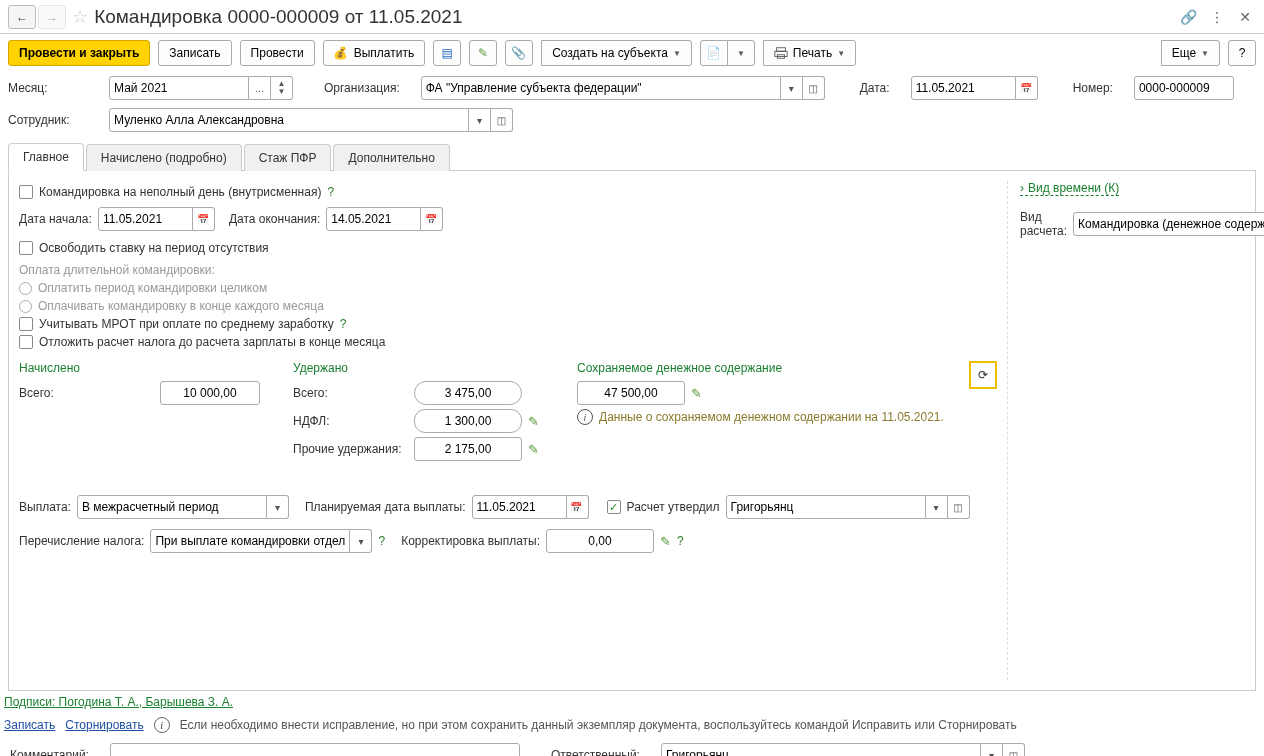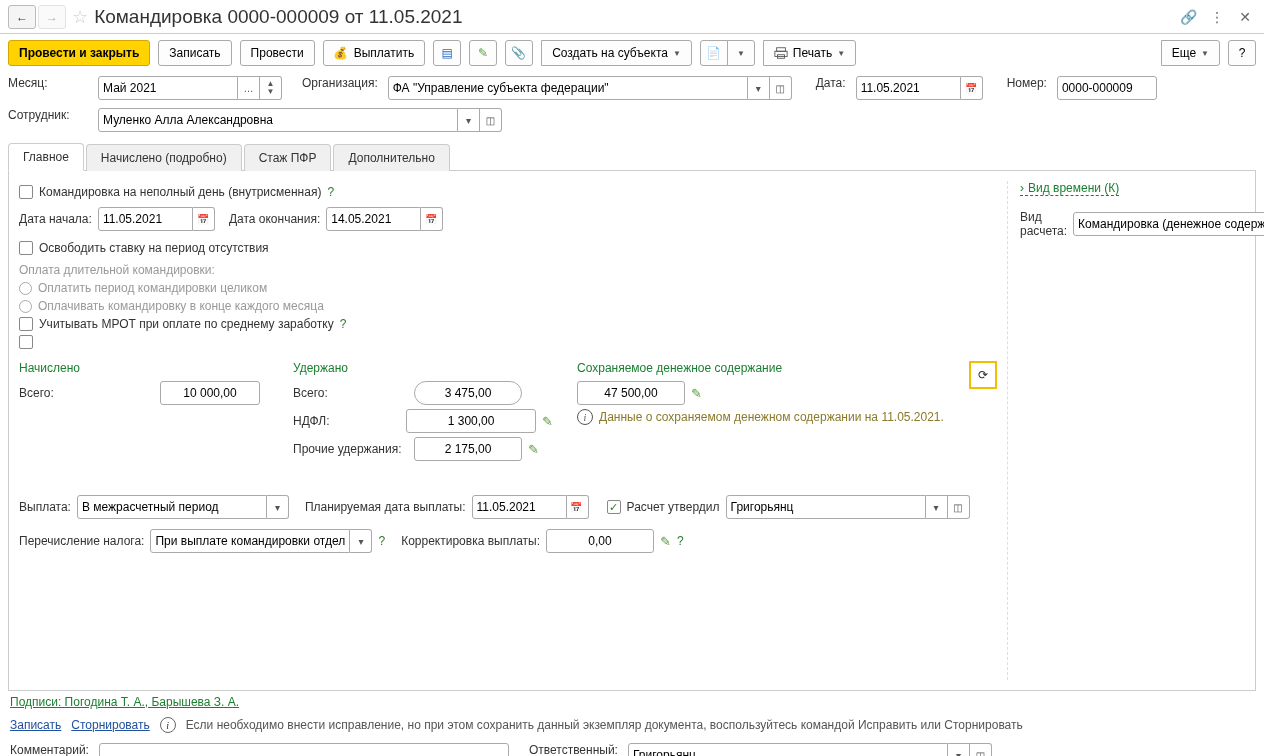--- a/index.html
+++ b/index.html
@@ -14,21 +14,21 @@
 .toolbar { display: flex; align-items: center; padding: 6px 8px; gap: 8px; }
 .btn { height: 26px; padding: 0 10px; border: 1px solid #aaa; background: #fdfdfd; border-radius: 3px; display: inline-flex; align-items: center; gap: 5px; cursor: pointer; font-size: 12px; }
 .btn.primary { background: #ffd200; border-color: #d4a700; font-weight: bold; }
 .btn.icon-only { padding: 0; width: 28px; justify-content: center; }
 .btn-group { display: flex; }
 .btn-group .btn { border-radius: 0; margin-left: -1px; }
 .btn-group .btn:first-child { border-radius: 3px 0 0 3px; margin-left: 0; }
 .btn-group .btn:last-child { border-radius: 0 3px 3px 0; }
 .caret { font-size: 8px; color: #555; }
 .spacer { flex: 1; }
-.form-row { display: flex; padding: 4px 8px; gap: 10px; }
+.form-row { display: flex; align-items: center; padding: 4px 8px; gap: 21px; }
 .label { min-width: 80px; color: #333; }
 .input { height: 24px; border: 1px solid #aaa; padding: 0 4px; background: #fff; font-size: 12px; }
 .input-group { display: flex; }
 .input-group .input { border-radius: 3px 0 0 3px; }
 .input-group .addon { width: 22px; height: 24px; border: 1px solid #aaa; border-left: none; display: flex; align-items: center; justify-content: center; background: #fff; cursor: pointer; font-size: 10px; color: #555; }
 .input-group .addon:last-child { border-radius: 0 3px 3px 0; }
 .tabs { display: flex; border-bottom: 1px solid #ccc; margin: 6px 8px 0 8px; align-items: center; }
 .tab { padding: 6px 14px; border: 1px solid #ccc; border-bottom: none; background: #f0f0f0; margin-right: 2px; border-radius: 4px 4px 0 0; cursor: pointer; position: relative; top: 1px; }
 .tab.active { background: #fff; border-bottom: 1px solid #fff; }
 .tab-body { border: 1px solid #ccc; border-top: none; margin: 0 8px; padding: 10px; height: 520px; position: relative; display: flex; }
@@ -42,21 +42,21 @@
 .disabled-text { color: #999; }
 .green-h { color: #1a8030; font-size: 12px; margin-bottom: 6px; }
 .pencil { color: #5a9a3a; font-size: 13px; cursor: pointer; }
 .amount { text-align: center; }
 .cols3 { display: flex; gap: 24px; margin-top: 12px; }
 .col { flex: none; }
 .field-row { display: flex; align-items: center; gap: 6px; margin: 4px 0; }
 .refresh { width: 28px; height: 28px; border: 2px solid #f0c000; background: #fff; display: flex; align-items: center; justify-content: center; cursor: pointer; position: absolute; right: 0; top: 0; }
 .dashed-link { color: #1a8030; border-bottom: 1px dashed #1a8030; cursor: pointer; display: inline-flex; align-items: center; gap: 4px; }
 .olive { color: #8a7a2a; }
-.bottom-links { padding: 4px 10px; }
+.bottom-links { padding: 4px 4px; }
 .link-green { color: #1a8030; text-decoration: underline; cursor: pointer; }
 .link-blue { color: #2050a0; text-decoration: underline; cursor: pointer; }
 .info-icon { display: inline-flex; width: 16px; height: 16px; border: 1px solid #666; border-radius: 50%; align-items: center; justify-content: center; font-size: 10px; font-style: italic; font-family: Georgia, serif; }
 .svg-print { width: 14px; height: 14px; }
 </style>
 </head>
 <body>
 
 <div class="titlebar">
   <div class="nav-btn">←</div>
@@ -191,39 +191,40 @@
       <span class="radio"></span>
       <span>Оплачивать командировку в конце каждого месяца</span>
     </div>
     <div class="checkbox-row">
       <div class="cb"></div>
       <span>Учитывать МРОТ при оплате по среднему заработку</span>
       <span class="help">?</span>
     </div>
     <div class="checkbox-row">
       <div class="cb"></div>
+      <span>Отложить расчет налога до расчета зарплаты в конце месяца</span>
     </div>
 
     <div class="cols3">
       <div class="col" style="width:250px">
         <div class="green-h">Начислено</div>
         <div class="field-row">
           <span style="width:45px">Всего:</span>
           <input class="input amount" style="width: 100px; margin-left: 90px; border-radius: 3px;" value="10 000,00">
         </div>
       </div>
       <div class="col" style="width:260px">
         <div class="green-h">Удержано</div>
         <div class="field-row">
           <span style="width:115px">Всего:</span>
           <input class="input amount" style="width: 108px; border-radius: 12px;" value="3 475,00">
         </div>
         <div class="field-row">
           <span style="width:115px">НДФЛ:</span>
-          <input class="input amount" style="width: 130px; border-radius: 3px;" value="1 300,00">
+          <input class="input amount" style="width: 108px; border-radius: 11px;" value="1 300,00">
           <span class="pencil">✎</span>
         </div>
         <div class="field-row">
           <span style="width:115px">Прочие удержания:</span>
           <input class="input amount" style="width: 108px; border-radius: 3px;" value="2 175,00">
           <span class="pencil">✎</span>
         </div>
       </div>
       <div class="col" style="width:420px;position:relative">
         <div class="green-h">Сохраняемое денежное содержание</div>

